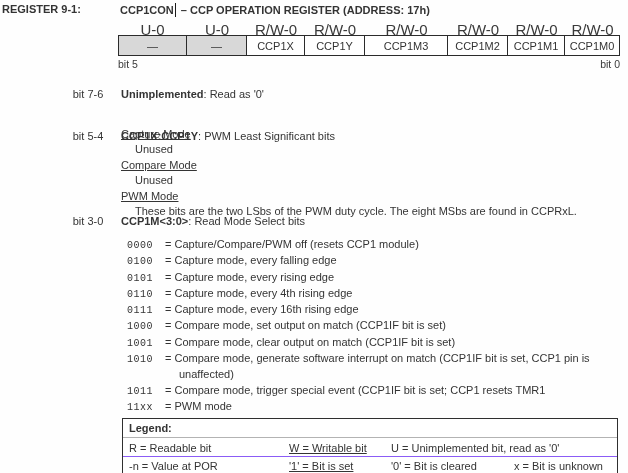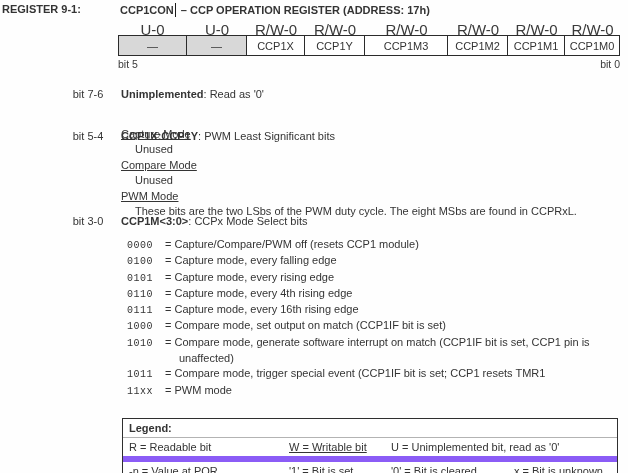--- a/index.html
+++ b/index.html
@@ -30,21 +30,21 @@
   
   #modes{position:absolute;left:127px;top:237px;font-size:11px;line-height:15.3px;}
   .mode-line{white-space:nowrap;}
   .mcode{display:inline-block;width:38px;font-family:"Liberation Mono",monospace;font-size:10px;letter-spacing:0.5px;}
   .mdesc2{padding-left:52px;}
   
   #legend{position:absolute;left:122px;top:418px;width:496px;height:60px;border:1px solid #2f2f2f;
           font-size:11px;color:#343434;background:#fff;box-sizing:border-box;}
   .lg-title{font-weight:bold;padding:3px 6px 1px 6px;height:14px;border-bottom:1px solid #b3b3b3;}
   .lg-row{display:flex;padding:3px 6px 1px 6px;height:14px;}
-  .lg-r1{border-bottom:6px solid #8b5cf6;}
+  .lg-r1{border-bottom:1px solid #8b5cf6;align-items:center;}
   .lg-c1{width:160px;} .lg-c2{width:102px;text-decoration:underline;} .lg-c3r2{width:123px;}
   .lg-rest{flex:1;}
 </style>
 </head>
 <body>
 
 <div id="page">
 
   <div id="title">
     <span class="t-label">REGISTER 9-1:</span>
@@ -91,30 +91,31 @@
   <div id="b54-lines">
     <div class="mode-heading">Capture Mode</div>
     <div class="mode-indent">Unused</div>
     <div class="mode-heading">Compare Mode</div>
     <div class="mode-indent">Unused</div>
     <div class="mode-heading">PWM Mode</div>
     <div class="mode-indent">These bits are the two LSbs of the PWM duty cycle. The eight MSbs are found in CCPRxL.</div>
   </div>
 
   <div class="bitrow" id="b30">
-    <span class="bitlabel">bit 3-0</span><span class="bitname">CCP1M&lt;3:0&gt;</span><span>: CCPx Mode Select bits</span>
+    <span class="bitlabel">bit 3-0</span><span class="bitname">CCP1M&lt;3:0&gt;</span><span>: Read Mode Select bits</span>
   </div>
 
   <div id="modes">
     <div class="mode-line"><span class="mcode">0000</span><span>= Capture/Compare/PWM off (resets CCP1 module)</span></div>
     <div class="mode-line"><span class="mcode">0100</span><span>= Capture mode, every falling edge</span></div>
     <div class="mode-line"><span class="mcode">0101</span><span>= Capture mode, every rising edge</span></div>
     <div class="mode-line"><span class="mcode">0110</span><span>= Capture mode, every 4th rising edge</span></div>
     <div class="mode-line"><span class="mcode">0111</span><span>= Capture mode, every 16th rising edge</span></div>
     <div class="mode-line"><span class="mcode">1000</span><span>= Compare mode, set output on match (CCP1IF bit is set)</span></div>
+    <div class="mode-line"><span class="mcode">1001</span><span>= Compare mode, clear output on match (CCP1IF bit is set)</span></div>
     <div class="mode-line"><span class="mcode">1010</span><span>= Compare mode, generate software interrupt on match (CCP1IF bit is set, CCP1 pin is</span>
       <div class="mdesc2">unaffected)</div>
     </div>
     <div class="mode-line"><span class="mcode">1011</span><span>= Compare mode, trigger special event (CCP1IF bit is set; CCP1 resets TMR1</span></div>
     <div class="mode-line"><span class="mcode">11xx</span><span>= PWM mode</span></div>
   </div>
 
   <div id="legend">
     <div class="lg-title">Legend:</div>
     <div class="lg-row lg-r1">

